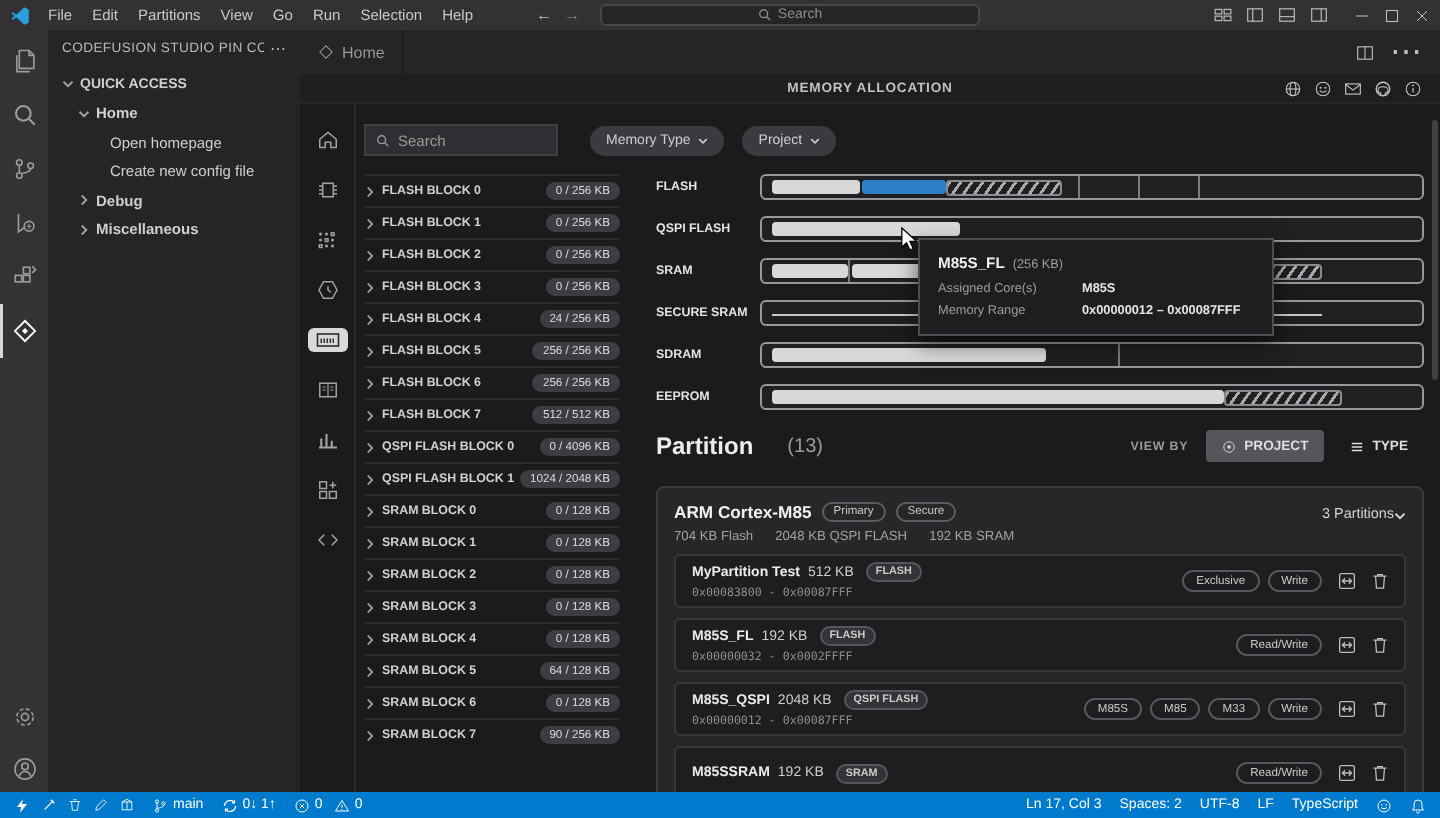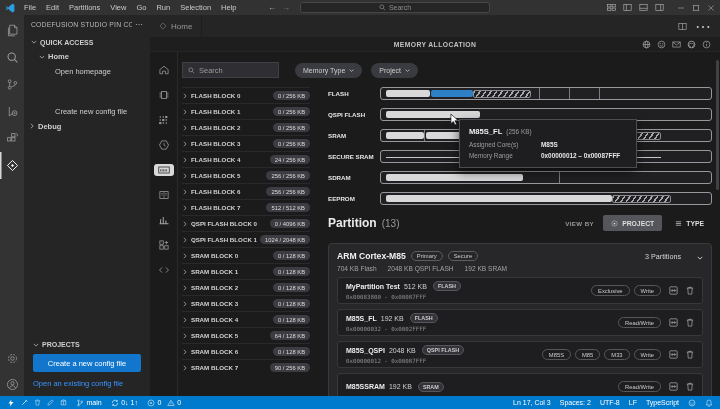--- a/index.html
+++ b/index.html
@@ -79,30 +79,30 @@
   .bar{flex:1;height:13px;border:1px solid #98989c;border-radius:3px;position:relative;background:#202022}
   .seg{position:absolute}
   .seg-fill{top:2px;bottom:2px;background:#d8d8d8;border-radius:2px}
   .seg-active{top:2px;bottom:2px;background:#2e80c6;border-radius:2px}
   .seg-hatch{top:1.5px;bottom:1.5px;border:1px solid #8b8b8f;border-radius:2px;background:repeating-linear-gradient(125deg,#a9a9ad 0 1.5px,transparent 1.5px 4.5px)}
   .seg-divider{top:0;bottom:0;width:1px;background:#7c7c80}
   .seg-thin{top:5.5px;height:1.5px;background:#c9c9c9}
 
   .partitions-head{display:flex;align-items:center;margin-top:10px}
   .p-title{font-size:12px;font-weight:bold;color:#ececec}
-  .p-count{font-size:10px;color:#9a9a9a;margin-left:5px}
+  .p-count{font-size:10px;color:#9a9a9a;margin-left:17px}
   .viewby{margin-left:auto;font-size:6.2px;font-weight:bold;letter-spacing:.4px;color:#9a9a9a;margin-right:4px}
   .view-btn{height:16px;display:flex;align-items:center;gap:4px;font-size:6.8px;font-weight:bold;padding:0 8px;border-radius:2px;color:#dedede;margin-left:5px}
   .view-btn.selected{background:#55555c}
 
   .group-card{margin-top:12px;background:#27272a;border:1px solid #3a3a3e;border-radius:4px;padding:7px 8px 8px}
   .gc-head{display:flex;align-items:center}
   .gc-name{font-size:8.6px;font-weight:bold;color:#f0f0f0}
   .gc-badge{border:1px solid #5c5c62;border-radius:7px;font-size:5.8px;padding:1px 5px;margin-left:5px;color:#c9c9c9}
-  .gc-right{margin-left:auto;display:flex;align-items:flex-end;gap:16px;font-size:7.2px;color:#d5d5d5}
+  .gc-right{margin-left:auto;display:flex;align-items:flex-end;gap:0;font-size:7.2px;color:#d5d5d5}
   .gc-summary{margin-top:4px;display:flex;gap:11px;font-size:6.6px;color:#a2a2a2}
 
   .prow{margin-top:5px;background:#1e1e20;border:1px solid #38383b;border-radius:3px;height:27px;display:flex;align-items:center;padding:0 8px}
   .prow-left{flex:1;min-width:0}
   .prow-line1{display:flex;align-items:center;gap:4px}
   .prow-name{font-size:7px;font-weight:bold;color:#ececec;white-space:nowrap}
   .prow-size{font-size:7px;color:#cfcfcf}
   .type-pill{border:1px solid #56565c;background:#333338;border-radius:6px;font-size:5.4px;font-weight:bold;padding:1px 4px;color:#cccccc;margin-left:2px;white-space:nowrap}
   .prow-range{font-family:"DejaVu Sans Mono",monospace;font-size:5.8px;color:#8e8e92;margin-top:2.5px}
   .prow-right{display:flex;align-items:center;gap:4px}
@@ -282,44 +282,40 @@
             <span class="chev">
               <svg width="6" height="6" viewBox="0 0 8 8">
                 <path d="M1 2.5l3 3 3-3" fill="none" stroke="currentColor" stroke-width="1.2"></path>
               </svg>
             </span>
             <span>Home</span>
           </div>
           <div class="tree-row" style="padding-left: 31px;">
             <span>Open homepage</span>
           </div>
-          <div class="tree-row" style="padding-left: 31px; margin-top: 26px;">
+          <div class="tree-row" style="padding-left: 31px;">
             <span>Create new config file</span>
           </div>
-          <div class="tree-row tr-bold" style="padding-left: 5px;">
+          <div class="tree-row tr-bold" style="padding-left: 15px;">
             <span class="chev">
               <svg width="6" height="6" viewBox="0 0 8 8">
                 <path d="M2.5 1l3 3-3 3" fill="none" stroke="currentColor" stroke-width="1.2"></path>
               </svg>
             </span>
             <span>Debug</span>
           </div>
-        </div>
-      <div class="sb-projects">
-        <div class="proj-head">
-          <span class="chev">
+          <div class="tree-row tr-bold" style="padding-left: 15px;">
+            <span class="chev">
               <svg width="6" height="6" viewBox="0 0 8 8">
-                <path d="M1 2.5l3 3 3-3" fill="none" stroke="currentColor" stroke-width="1.2"></path>
+                <path d="M2.5 1l3 3-3 3" fill="none" stroke="currentColor" stroke-width="1.2"></path>
               </svg>
             </span>
-          <span>PROJECTS</span>
-        </div>
-        <div class="sb-btn">Create a new config file</div>
-        <div class="sb-link">Open an existing config file</div>
-      </div>
+            <span>Miscellaneous</span>
+          </div>
+        </div>
     </div>
 
     <div class="editor">
       <div class="tabbar">
         <div class="tab">
           <span>
               <svg width="8" height="8" viewBox="0 0 16 16">
                 <rect x="3.6" y="3.6" width="8.8" height="8.8" transform="rotate(45 8 8)" fill="none" stroke="currentColor"></rect>
               </svg>
             </span>

